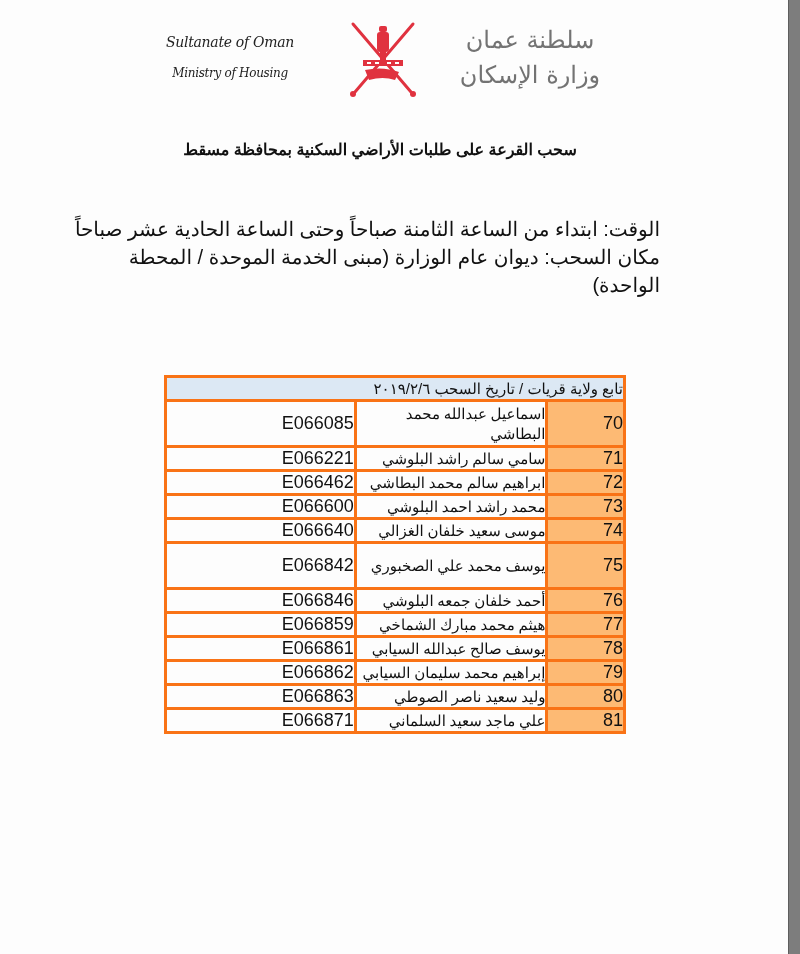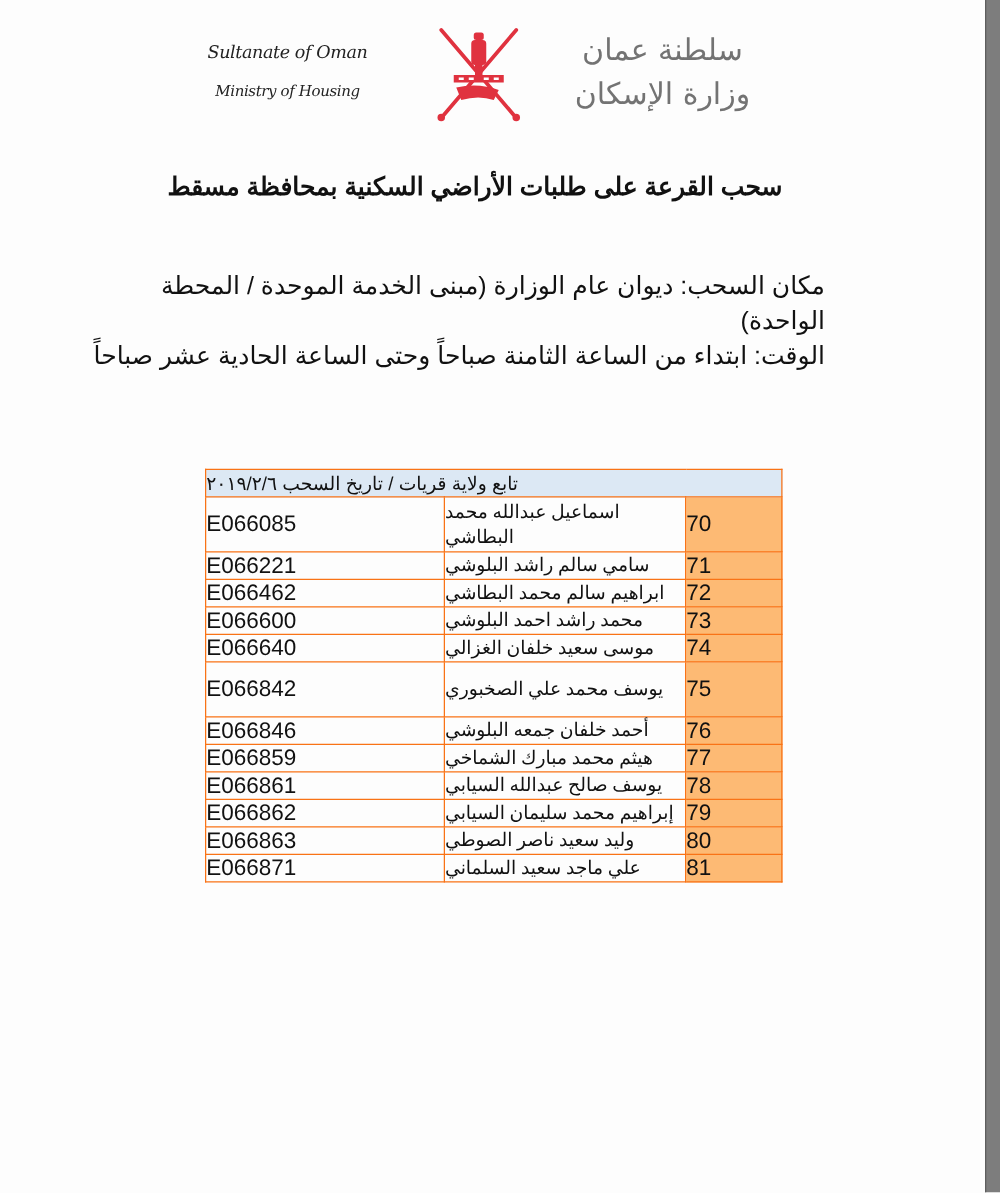--- a/index.html
+++ b/index.html
@@ -28,35 +28,35 @@
       position: absolute; left: 450px; top: 22px; width: 160px;
       direction: rtl; text-align: center;
       font-family: "DejaVu Serif", serif; color: #737373;
     }
     .letterhead-ar .l1 { font-size: 24px; line-height: 36px; }
     .letterhead-ar .l2 { font-size: 24px; line-height: 34px; }
     .doc-title {
       position: absolute; left: 100px; top: 135px; width: 560px;
       direction: rtl; text-align: center;
       font-family: "Liberation Sans", sans-serif; font-weight: bold;
-      font-size: 20px; line-height: 30px;
+      font-size: 16px; line-height: 30px;
     }
     .doc-info {
       position: absolute; left: 60px; top: 215px; width: 600px;
       direction: rtl; text-align: right;
       font-family: "Liberation Sans", sans-serif; font-size: 20px; line-height: 28px;
     }
     table.draw-table {
       position: absolute; left: 164px; top: 375px; width: 462px;
       border-collapse: collapse;
       font-family: "Liberation Sans", sans-serif;
       direction: ltr;
     }
     table.draw-table td {
-      border: 1px solid #f97316; padding: 0; text-align: left; vertical-align: middle;
+      border: 3px solid #f97316; padding: 0; text-align: right; vertical-align: middle;
     }
     .hdr td {
       background: #dce8f4; height: 21px; font-size: 15px; direction: rtl;
     }
     td.c-id { width: 190px; font-size: 18px; }
     td.c-name { width: 192px; font-size: 15px; direction: rtl; line-height: 20px; font-family: Liberation Serif, serif; }
     td.c-num { width: 76px; font-size: 18px; background: #fdba74; }
     tr.row-s td { height: 21px; }
     tr.row-t td { height: 43px; }
   </style>
@@ -95,22 +95,22 @@
 </div>
 
 <div class="letterhead-ar">
   <div class="l1">سلطنة عمان</div>
   <div class="l2">وزارة الإسكان</div>
 </div>
 
 <div class="doc-title">سحب القرعة على طلبات الأراضي السكنية بمحافظة مسقط</div>
 
 <div class="doc-info">
+  <div>الوقت: ابتداء من الساعة الثامنة صباحاً وحتى الساعة الحادية عشر صباحاً</div>
   <div>مكان السحب: ديوان عام الوزارة (مبنى الخدمة الموحدة / المحطة الواحدة)</div>
-  <div>الوقت: ابتداء من الساعة الثامنة صباحاً وحتى الساعة الحادية عشر صباحاً</div>
 </div>
 
 <table class="draw-table">
   <tbody>
       <tr class="hdr">
     <td colspan="3">تابع ولاية قريات / تاريخ السحب ٢٠١٩/٢/٦</td>
   </tr>
   <tr class="row-t">
     <td class="c-id">E066085</td>
     <td class="c-name">اسماعيل عبدالله محمد البطاشي</td>

